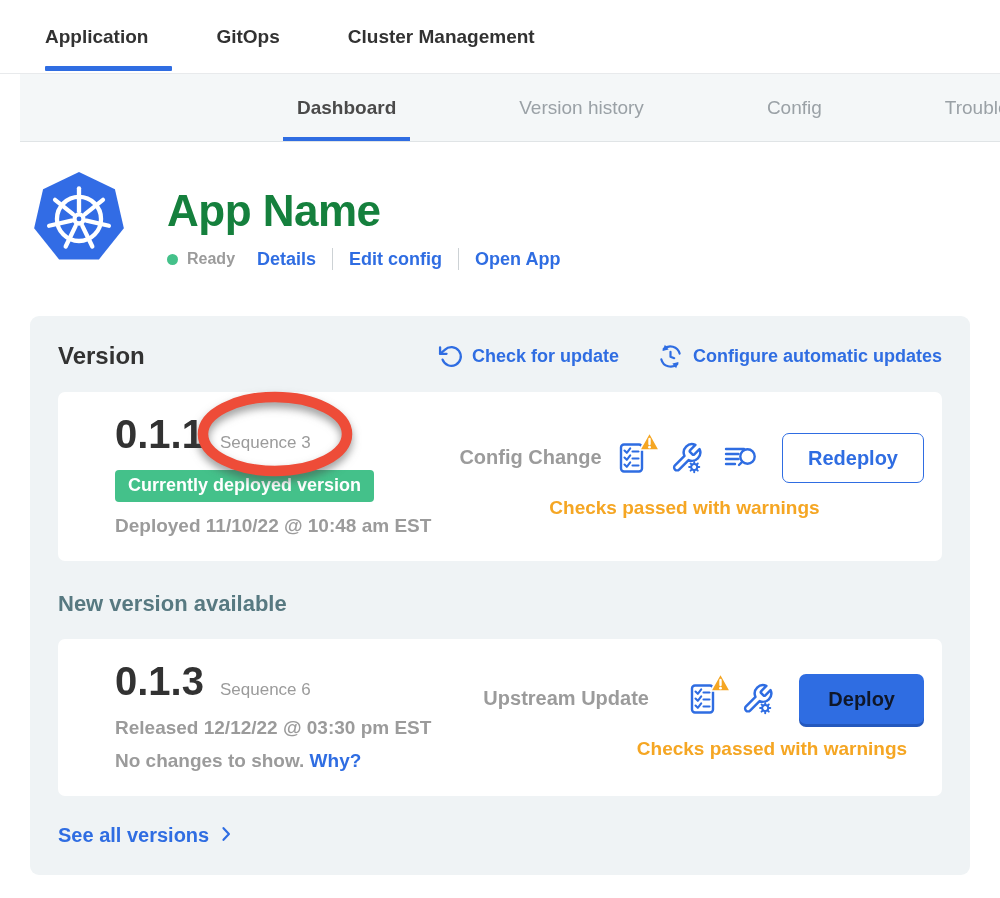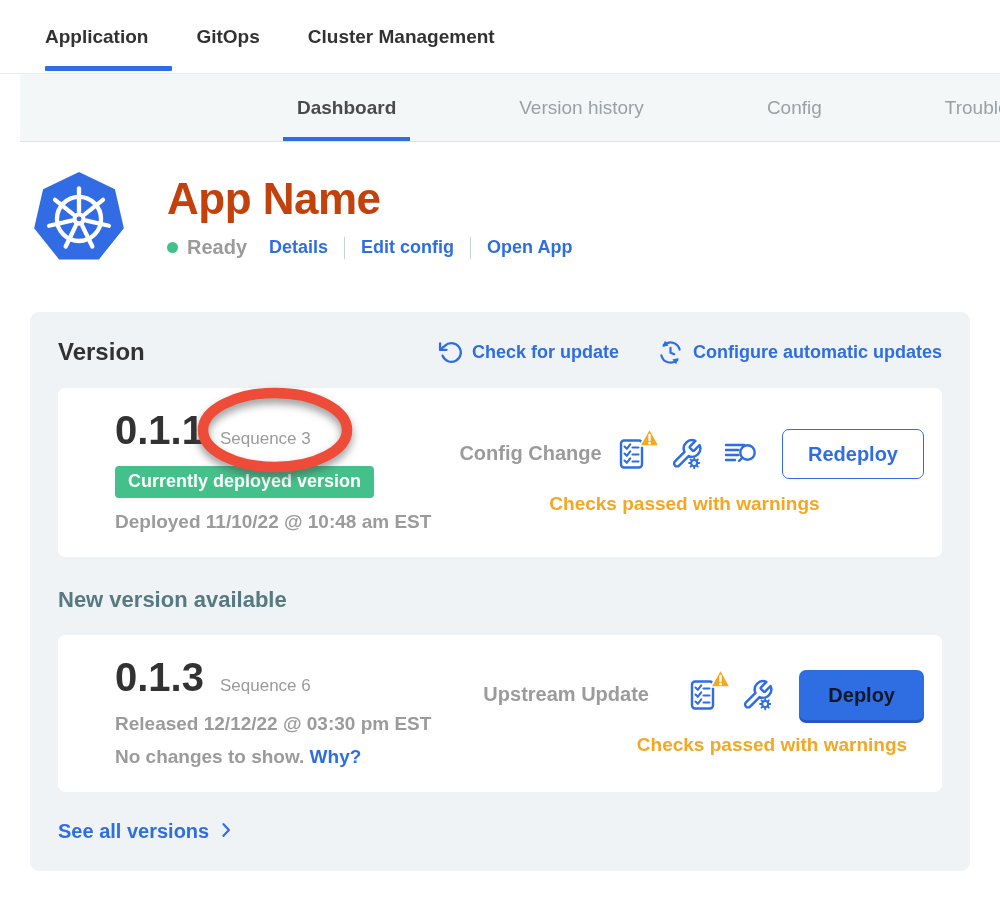--- a/index.html
+++ b/index.html
@@ -5,21 +5,21 @@
   * { margin:0; padding:0; box-sizing:border-box; }
   html,body { background:#fff; }
   body {
     width:1000px; height:898px; overflow:hidden; position:relative;
     font-family:"Liberation Sans","DejaVu Sans",sans-serif;
     -webkit-font-smoothing:antialiased;
   }
 
   
   .topnav {
-    display:flex; align-items:stretch; gap:48px;
+    display:flex; align-items:stretch; gap:68px;
     padding-left:45px; height:74px;
     border-bottom:1px solid #e8eaec; background:#fff;
   }
   .topnav .tab {
     display:flex; align-items:center; position:relative;
     font-size:19px; font-weight:700; color:#323232; cursor:pointer;
   }
   .topnav .tab.active::after {
     content:""; position:absolute; left:0; right:-24px; bottom:2px;
     height:5px; background:#2f6de2; border-radius:1px;
@@ -37,24 +37,24 @@
   }
   .subnav .tab.active { color:#4a4a4a; font-weight:700; }
   .subnav .tab.active::after {
     content:""; position:absolute; left:0; right:0; bottom:0;
     height:4px; background:#2f6de2;
   }
 
   
   .app-header { display:flex; gap:42px; margin:28px 0 0 33px; }
   .k8s-logo { width:92px; height:96px; flex:none; }
-  .app-title { font-size:44px; font-weight:700; color:#c2410c; letter-spacing:-0.5px; margin-top:4px; }
+  .app-title { font-size:44px; font-weight:700; color:#15803d; letter-spacing:-0.5px; margin-top:16px; }
   .status-row { display:flex; align-items:center; margin-top:12px; }
   .status-dot { width:11px; height:11px; border-radius:50%; background:#44c18a; margin-right:9px; }
-  .status-label { font-size:20px; font-weight:700; color:#9b9b9b; margin-right:22px; }
+  .status-label { font-size:16px; font-weight:700; color:#9b9b9b; margin-right:22px; }
   .hlink { font-size:18px; font-weight:700; color:#2f6de2; cursor:pointer; text-decoration:none; }
   .divider { width:1px; height:22px; background:#cdd2d5; margin:0 16px; }
 
   
   .version-card {
     margin:46px 30px 0 30px; background:#eff3f5; border-radius:9px;
     padding:26px 28px 28px 28px;
   }
   .card-head { display:flex; justify-content:space-between; align-items:center; }
   .card-title { font-size:24px; font-weight:700; color:#323232; }

